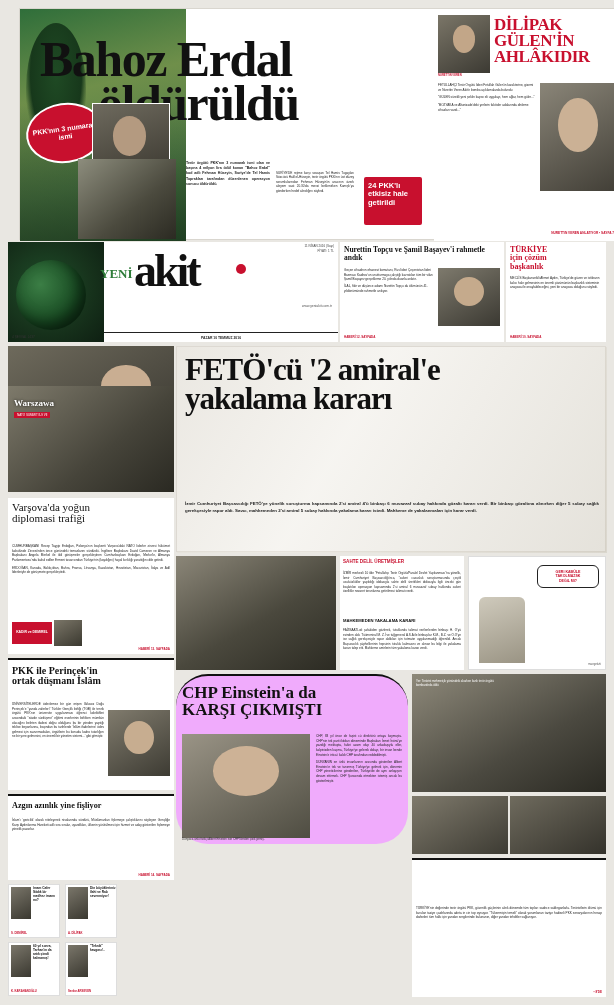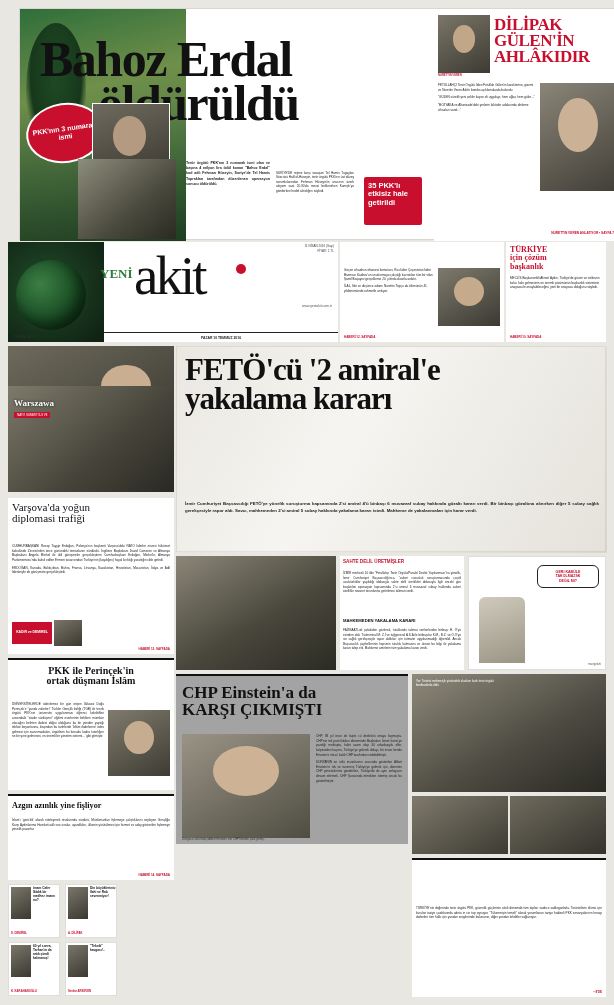--- a/index.html
+++ b/index.html
@@ -112,21 +112,21 @@
   .globe {
     position: absolute; left: 0; top: 0; width: 96px; height: 100px;
     background: radial-gradient(circle at 40% 45%, #1f4f2a 0%, #17331c 55%, #0e1f12 100%);
   }
   .globe:after{
     content:""; position:absolute; left:8px; top:18px; width:70px; height:70px; border-radius:50%;
     background: radial-gradient(circle at 35% 35%, #3b7e45, #184a22 60%, #0b2a12 100%);
     box-shadow: inset -6px -6px 14px rgba(0,0,0,.5);
   }
   .yeni { position:absolute; left:92px; top:24px; font-size:13px; color:#2f7d3a; font-weight:bold; font-family:"Liberation Serif",serif;}
-  .akit { position:absolute; left:126px; top:2px; font-size:55px; font-weight:normal; color:#111; font-family:"Liberation Serif",serif; letter-spacing:-3px;}
+  .akit { position:absolute; left:126px; top:2px; font-size:46px; font-weight:bold; color:#111; font-family:"Liberation Serif",serif; letter-spacing:-3px;}
   .akit-dot { position:absolute; left:228px; top:22px; width:10px; height:10px; border-radius:50%; background:#c8102e;}
   .np-left { position:absolute; left:4px; bottom:3px; font-size:3.2px; color:#333; }
   .np-site { position:absolute; right:6px; top:62px; font-size:3.4px; color:#555; }
   .np-date-wrap { position:absolute; right:4px; top:2px; text-align:right; font-size:3px; color:#444; line-height:1.5;}
   .np-bottom-bar { position:absolute; left:96px; bottom:0; width:234px; height:10px; border-top:1px solid #222; font-size:3.4px; color:#222; display:flex; align-items:center; justify-content:center; font-weight:bold;}
 
   
   .nt-box {
     position:absolute; left:340px; top:242px; width:164px; height:100px; background:#fff;
   }
@@ -190,21 +190,21 @@
   .varsova-bul { position:absolute; left:4px; top:46px; width:158px; font-size:3.1px; line-height:1.5; color:#222; text-align:justify;}
   .varsova-bul p { margin-bottom:3px;}
   .kadir-badge { position:absolute; left:4px; top:124px; width:40px; height:22px; background:#c8102e; color:#fff; font-size:3.4px; font-weight:bold; display:flex; align-items:center; justify-content:center; text-align:center; line-height:1.1;}
   .kadir-photo { position:absolute; left:46px; top:122px; width:28px; height:26px; background:linear-gradient(150deg,#7b7668,#3a382f);}
   .varsova-foot { position:absolute; right:4px; bottom:3px; font-size:3px; color:#c8102e; font-weight:bold;}
 
   
   .perincek {
     position:absolute; left:8px; top:658px; width:166px; height:132px; background:#fff; border-top:2px solid #111;
   }
-  .per-hl { position:absolute; left:4px; top:6px; width:158px; font-size:10px; font-weight:bold; line-height:1.02; color:#111; font-family:"Liberation Serif",serif;text-align:center;}
+  .per-hl { position:absolute; left:4px; top:6px; width:158px; font-size:10px; font-weight:bold; line-height:1.02; color:#111; font-family:"Liberation Serif",serif;}
   .per-bul { position:absolute; left:4px; top:42px; width:92px; font-size:3.1px; line-height:1.5; color:#222; text-align:justify;}
   .per-photo { position:absolute; right:4px; top:50px; width:62px; height:66px; background:linear-gradient(150deg,#807b6d,#3d3b33);}
   .per-photo:after{content:"";position:absolute;left:26%;top:16%;width:48%;height:50%;border-radius:50%;background:#c7ad90;}
 
   
   .azgin { position:absolute; left:8px; top:794px; width:166px; height:86px; background:#fff; border-top:2px solid #111;}
   .azg-hl { position:absolute; left:4px; top:5px; width:158px; font-size:8.2px; font-weight:bold; color:#111; font-family:"Liberation Serif",serif;}
   .azg-bul { position:absolute; left:4px; top:22px; width:158px; font-size:3.1px; line-height:1.5; color:#222; text-align:justify;}
   .azg-foot { position:absolute; right:4px; bottom:3px; font-size:3px; color:#c8102e; font-weight:bold;}
 
@@ -235,21 +235,21 @@
   }
   .cartoon-bubble {
     position:absolute; right:6px; top:8px; width:62px; padding:4px;
     border:1px solid #222; border-radius:6px; font-size:3.6px; font-weight:bold; text-align:center; color:#c8102e; line-height:1.2;
   }
   .cartoon-fig { position:absolute; left:10px; bottom:6px; width:46px; height:66px; background:linear-gradient(160deg,#cfcabc,#9a9484); border-radius:6px 6px 0 0;}
   .cartoon-sign { position:absolute; right:4px; bottom:3px; font-size:2.8px; color:#555;}
 
   
   .chp {
-    position:absolute; left:176px; top:674px; width:232px; height:170px; background:#a3a3a3; border-top:2px solid #111;
+    position:absolute; left:176px; top:674px; width:232px; height:170px; background:#f0abfc; border-top:2px solid #111;border-radius:32px;
   }
   .chp-hl { position:absolute; left:6px; top:8px; width:220px; font-size:17px; font-weight:bold; line-height:1.0; color:#111; font-family:"Liberation Serif",serif;}
   .einstein { position:absolute; left:6px; top:58px; width:128px; height:104px; background:linear-gradient(150deg,#9a9486,#4f4d42);}
   .einstein:after{content:"";position:absolute;left:24%;top:12%;width:52%;height:48%;border-radius:50%;background:#cdb296;}
   .chp-bul { position:absolute; left:140px; top:58px; width:86px; font-size:3.1px; line-height:1.5; color:#222; text-align:justify;}
   .chp-bul p { margin-bottom:3px;}
   .chp-cap { position:absolute; left:6px; bottom:3px; width:220px; font-size:2.9px; color:#333;}
 
   
   .rb-photo1 { position:absolute; left:412px; top:674px; width:194px; height:118px; background:linear-gradient(150deg,#8e897a,#4b4940 60%,#2b2a23);}
@@ -278,21 +278,21 @@
     </div>
 
     <div class="pkk-badge">PKK'nın 3 numaralı ismi</div>
     <div class="man-photo"></div>
     <div class="wide-photo"></div>
 
     <div class="lead-col">
       <b>Terör örgütü PKK'nın 3 numaralı ismi olan ve başına 4 milyon lira ödül konan "Bahoz Erdal" kod adlı Fehman Hüseyin, Suriye'de Tel Hamis Toprakları tarafından düzenlenen operasyon sonucu öldürüldü.</b>
     </div>
     <div class="col2">SURİYE'DE rejime karşı savaşan Tel Hamis Tugayları Sözcüsü Halil el-Hüseyin, terör örgütü PKK'nın üst düzey sorumlularından Fehman Hüseyin'in aracının özerk aleyem saat 20.30'da mevzi beklenirken Kamışlı'ya gönderken hedef alındığını söyledi.</div>
-    <div class="badge-35">35 PKK'lı etkisiz hale getirildi</div>
+    <div class="badge-35">24 PKK'lı etkisiz hale getirildi</div>
 
     <div class="gulen-box">
       <div class="veren-photo"></div>
       <div class="veren-cap">NURETTİN VEREN</div>
       <div class="gulen-hl">
         <div>DİLİPAK</div>
         <div>GÜLEN'İN</div>
         <div>AHLÂKIDIR</div>
       </div>
       <div class="gulen-photo"></div>
@@ -313,20 +313,21 @@
     <div class="np-left">4 ŞEVVAL 1437</div>
     <div class="np-site">www.yeniakit.com.tr</div>
     <div class="np-date-wrap">
       <div>11 NİSAN 2016 (Sayı)</div>
       <div>FİYATI: 1 TL</div>
     </div>
     <div class="np-bottom-bar">PAZAR 10 TEMMUZ 2016</div>
   </div>
 
   <div class="nt-box">
+    <div class="nt-hl">Nurettin Topçu ve Şamil Başayev'i rahmetle andık</div>
     <div class="nt-photo"></div>
     <div class="nt-bul">
       <p>Geçen cihadının efsanevi komutanı, Rus lideri Çeçenistan lideri Basmacı Kadirov'un unutturmaya çalıştığı kavratılan tüm bir vilan Şamil Başayev gerçekleme 20. yılında duanla anlatır.</p>
       <p>İLÂL, fikir ve düşünce adamı Nurettin Topçu da ölümünün 41. yıldönümünde rahmetle anılıyor.</p>
     </div>
     <div class="nt-foot">HABERİ 12. SAYFADA</div>
   </div>
 
   <div class="tr-box">
     <div class="tr-hl">

